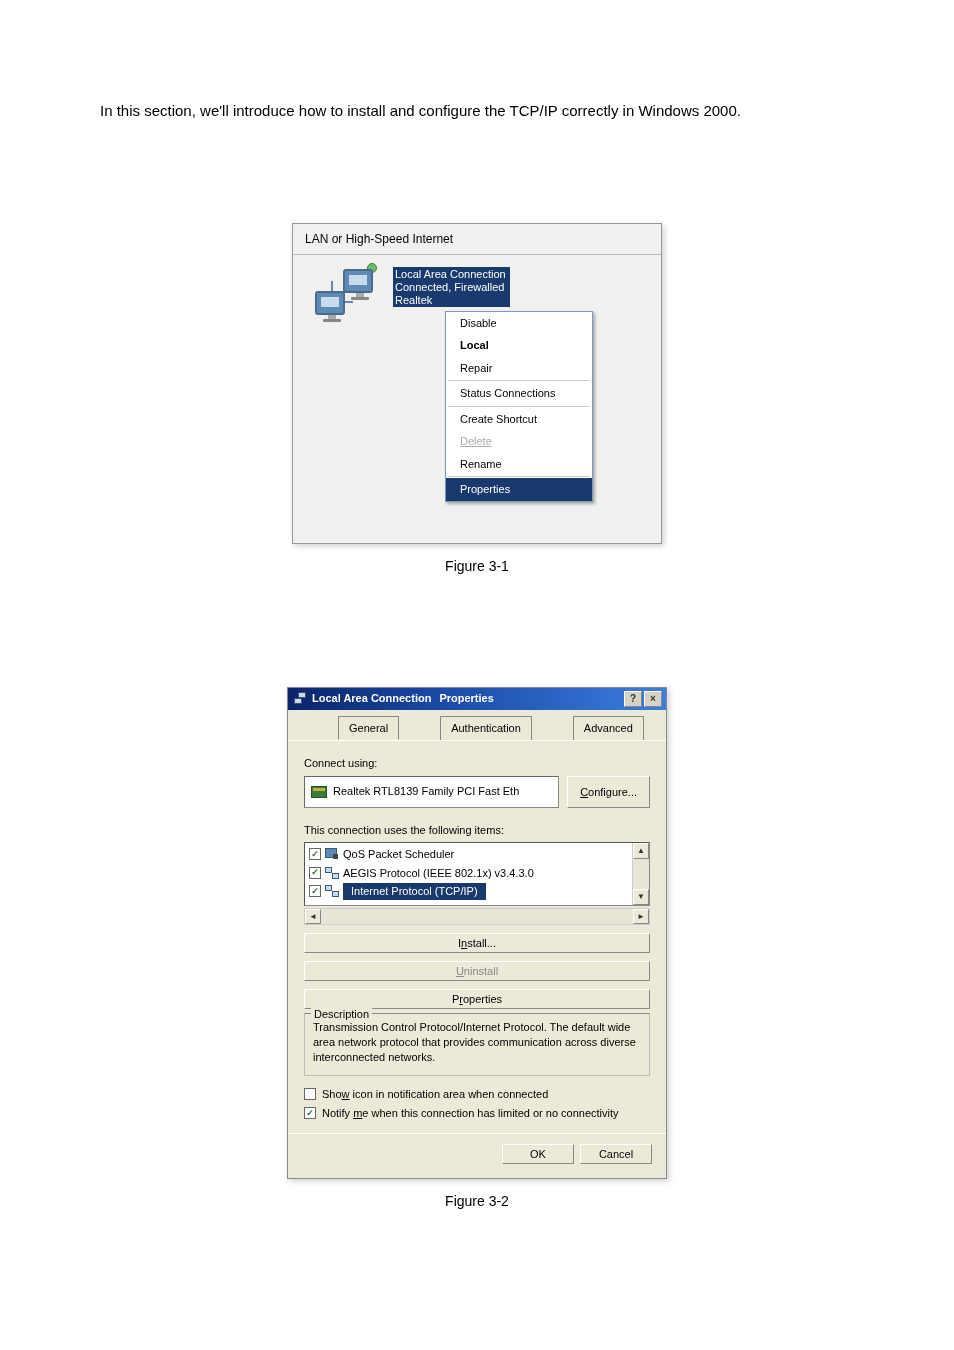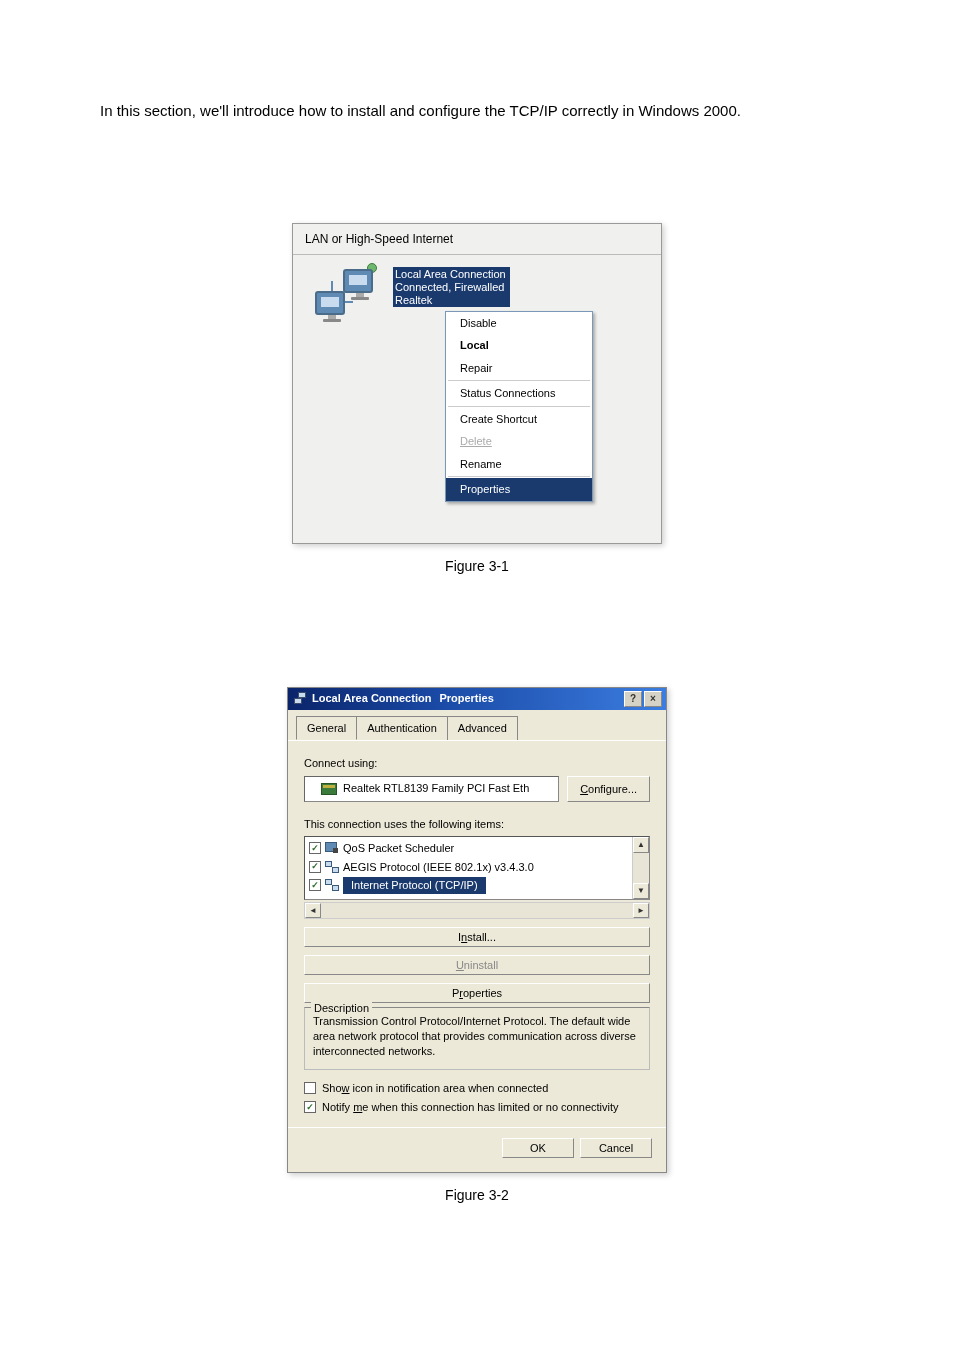--- a/index.html
+++ b/index.html
@@ -166,43 +166,44 @@
       border-bottom: 1px solid #fff;
       font-size: 11px;
     }
     .tab {
       padding: 3px 10px;
       border: 1px solid #888;
       border-bottom: none;
       background: #ece9d8;
       position: relative;
       margin-right: -1px;
+      margin-left: 42px;
     }
     .tab.active {
       background: #ece9d8;
       border-bottom: 1px solid #ece9d8;
       z-index: 2;
     }
     .dialog-body {
       padding: 14px 16px 8px 16px;
       font-size: 11px;
     }
     .lbl { margin-bottom: 4px; }
     .adapter-row { display: flex; gap: 8px; margin-bottom: 14px; }
     .adapter-box {
       flex: 1;
       background: #fff;
       border: 1px solid #888;
       border-top-color: #666;
       border-left-color: #666;
-      padding: 4px 16px;
+      padding: 4px 6px;
       display: flex;
       align-items: center;
       gap: 6px;
-      height: 26px;
+      height: 32px;
     }
     .card-icon {
       width: 16px; height: 12px;
       background: #3a7a3a;
       border: 1px solid #255525;
       position: relative;
     }
     .card-icon::after {
       content: "";
       position: absolute;

